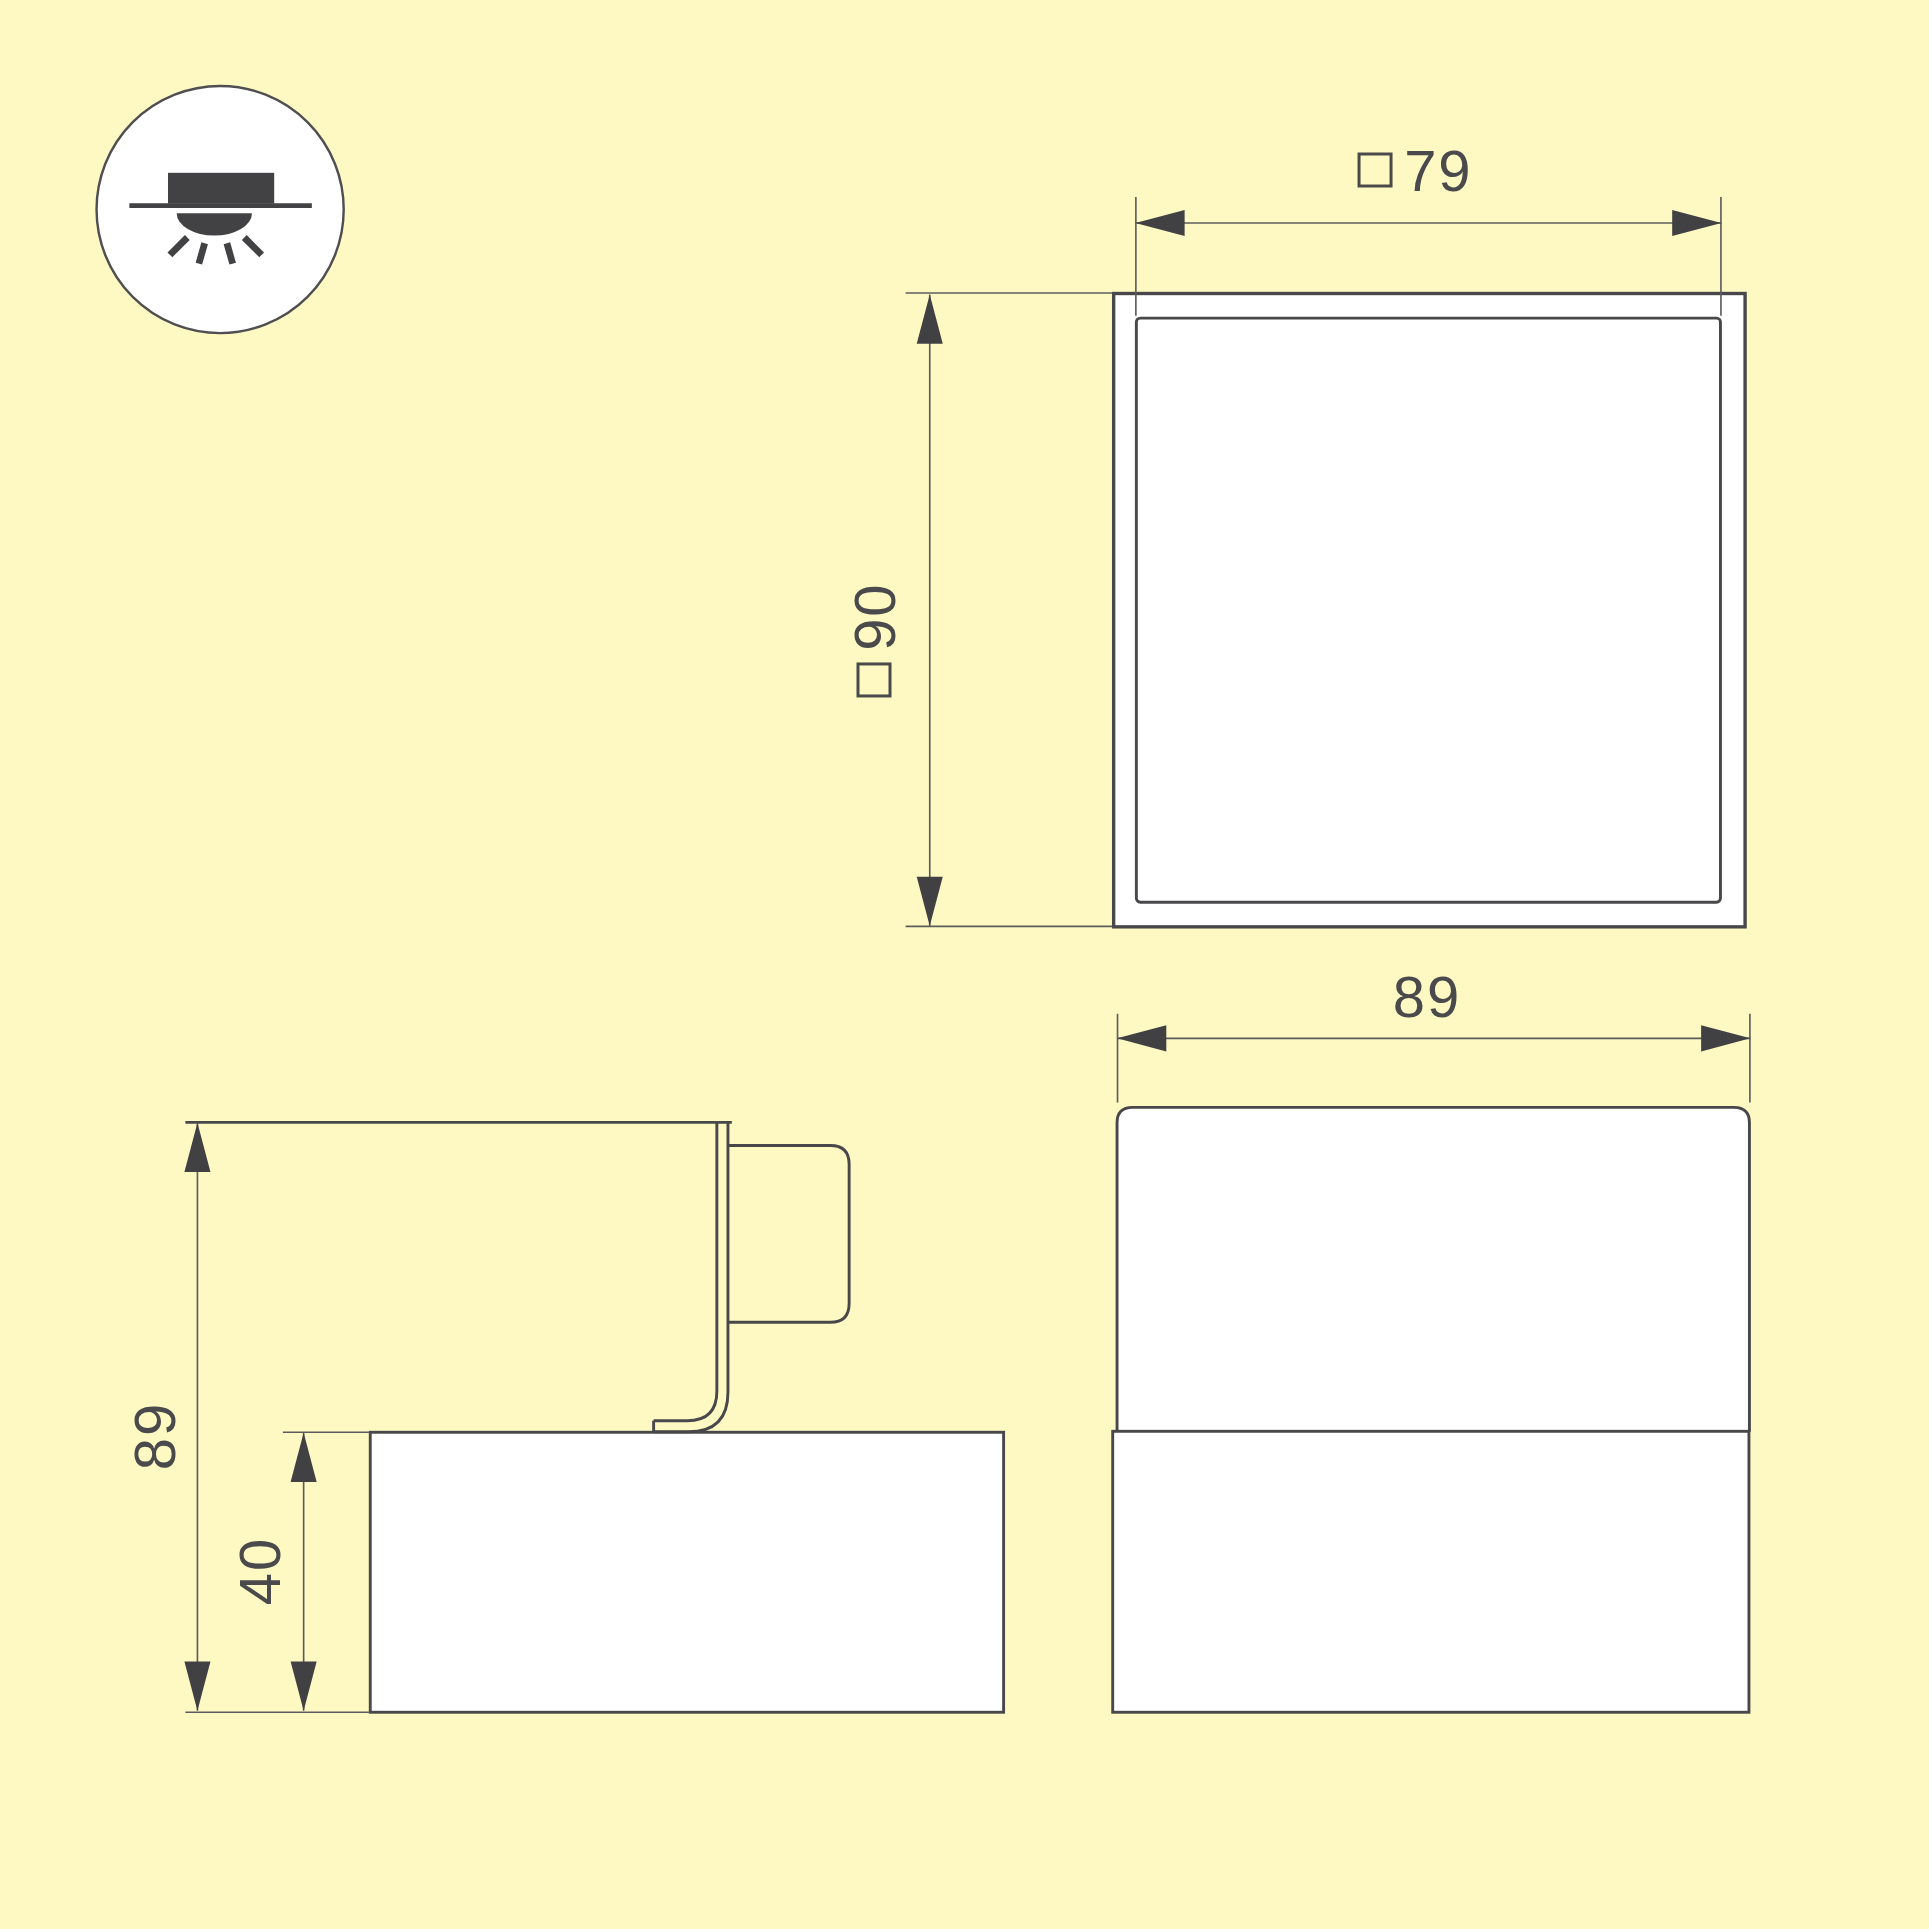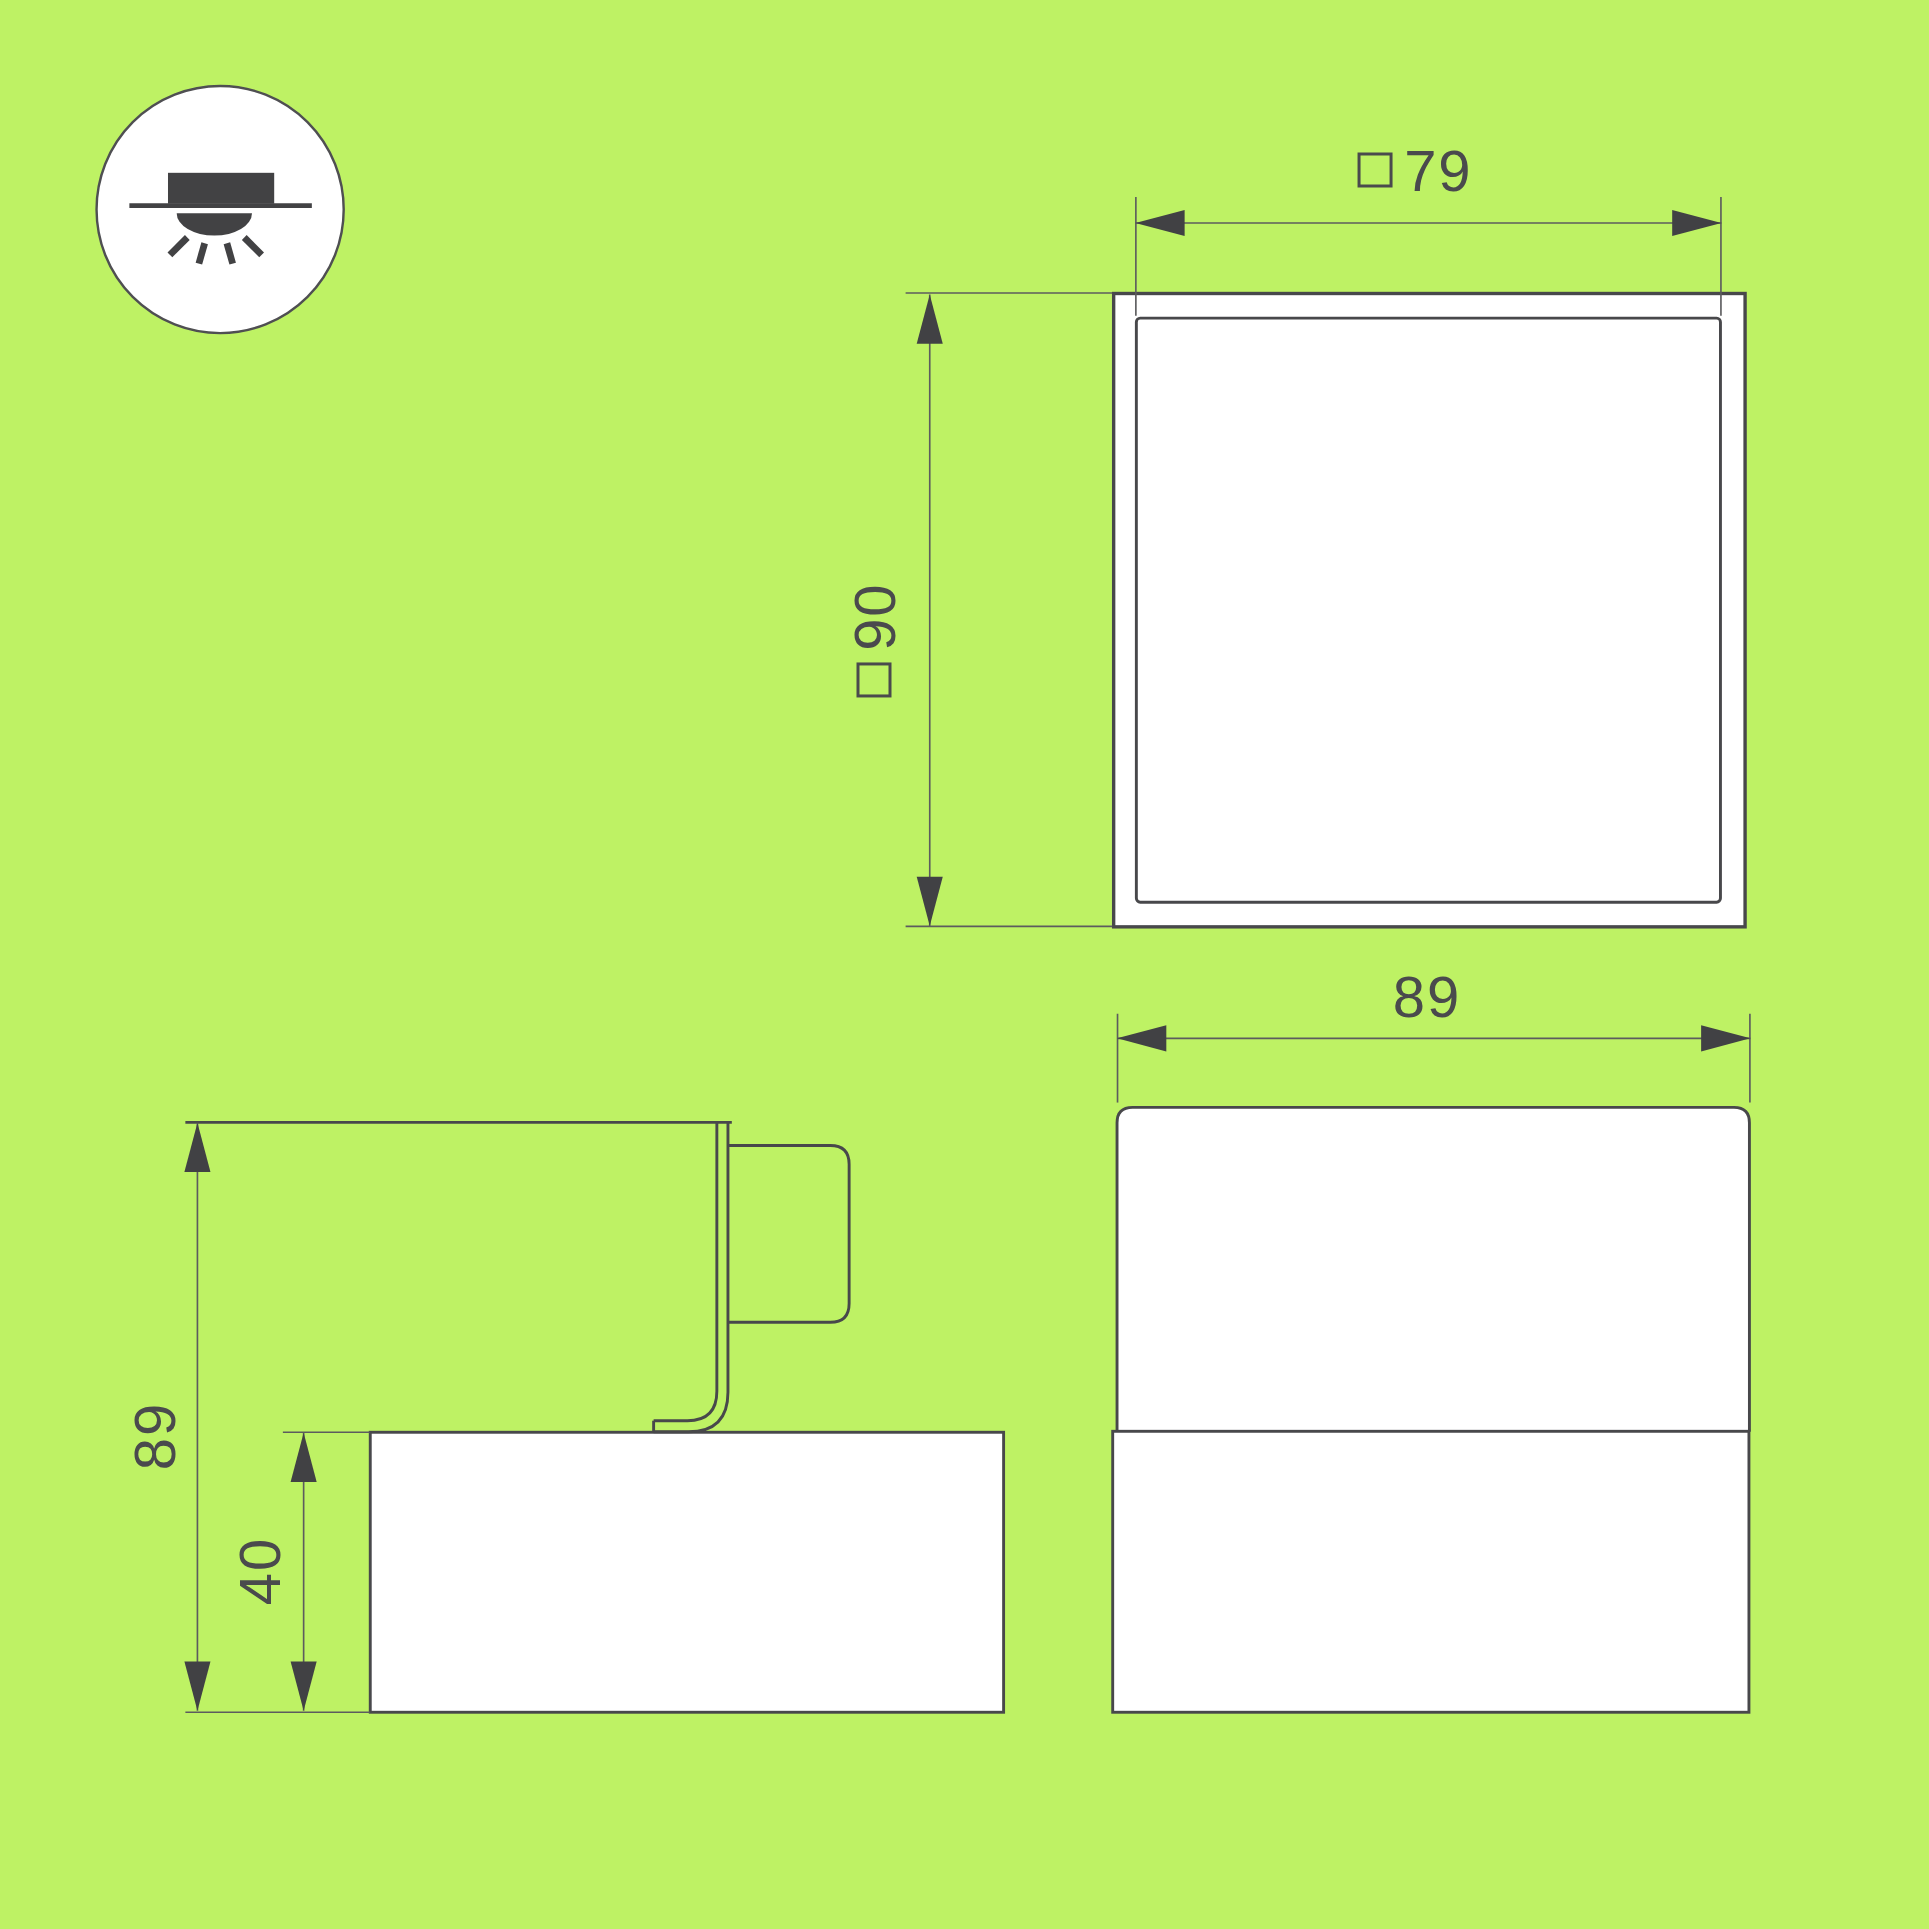--- a/index.html
+++ b/index.html
@@ -1,20 +1,20 @@
 <!DOCTYPE html>
 <html><head>
 <meta charset="utf-8">
 <style>
   html, body { margin: 0; padding: 0; background: #ffffff; }
   .canvas {
     position: relative;
     width: 1929px;
     height: 1929px;
-    background: #bef264;
+    background: #fef9c3;
     font-family: "Liberation Sans", sans-serif;
     overflow: hidden;
   }
   svg.linework { position: absolute; left: 0; top: 0; }
   .dim-label {
     position: absolute;
     display: flex;
     align-items: center;
     gap: 11.6px;
     font-size: 58px;

